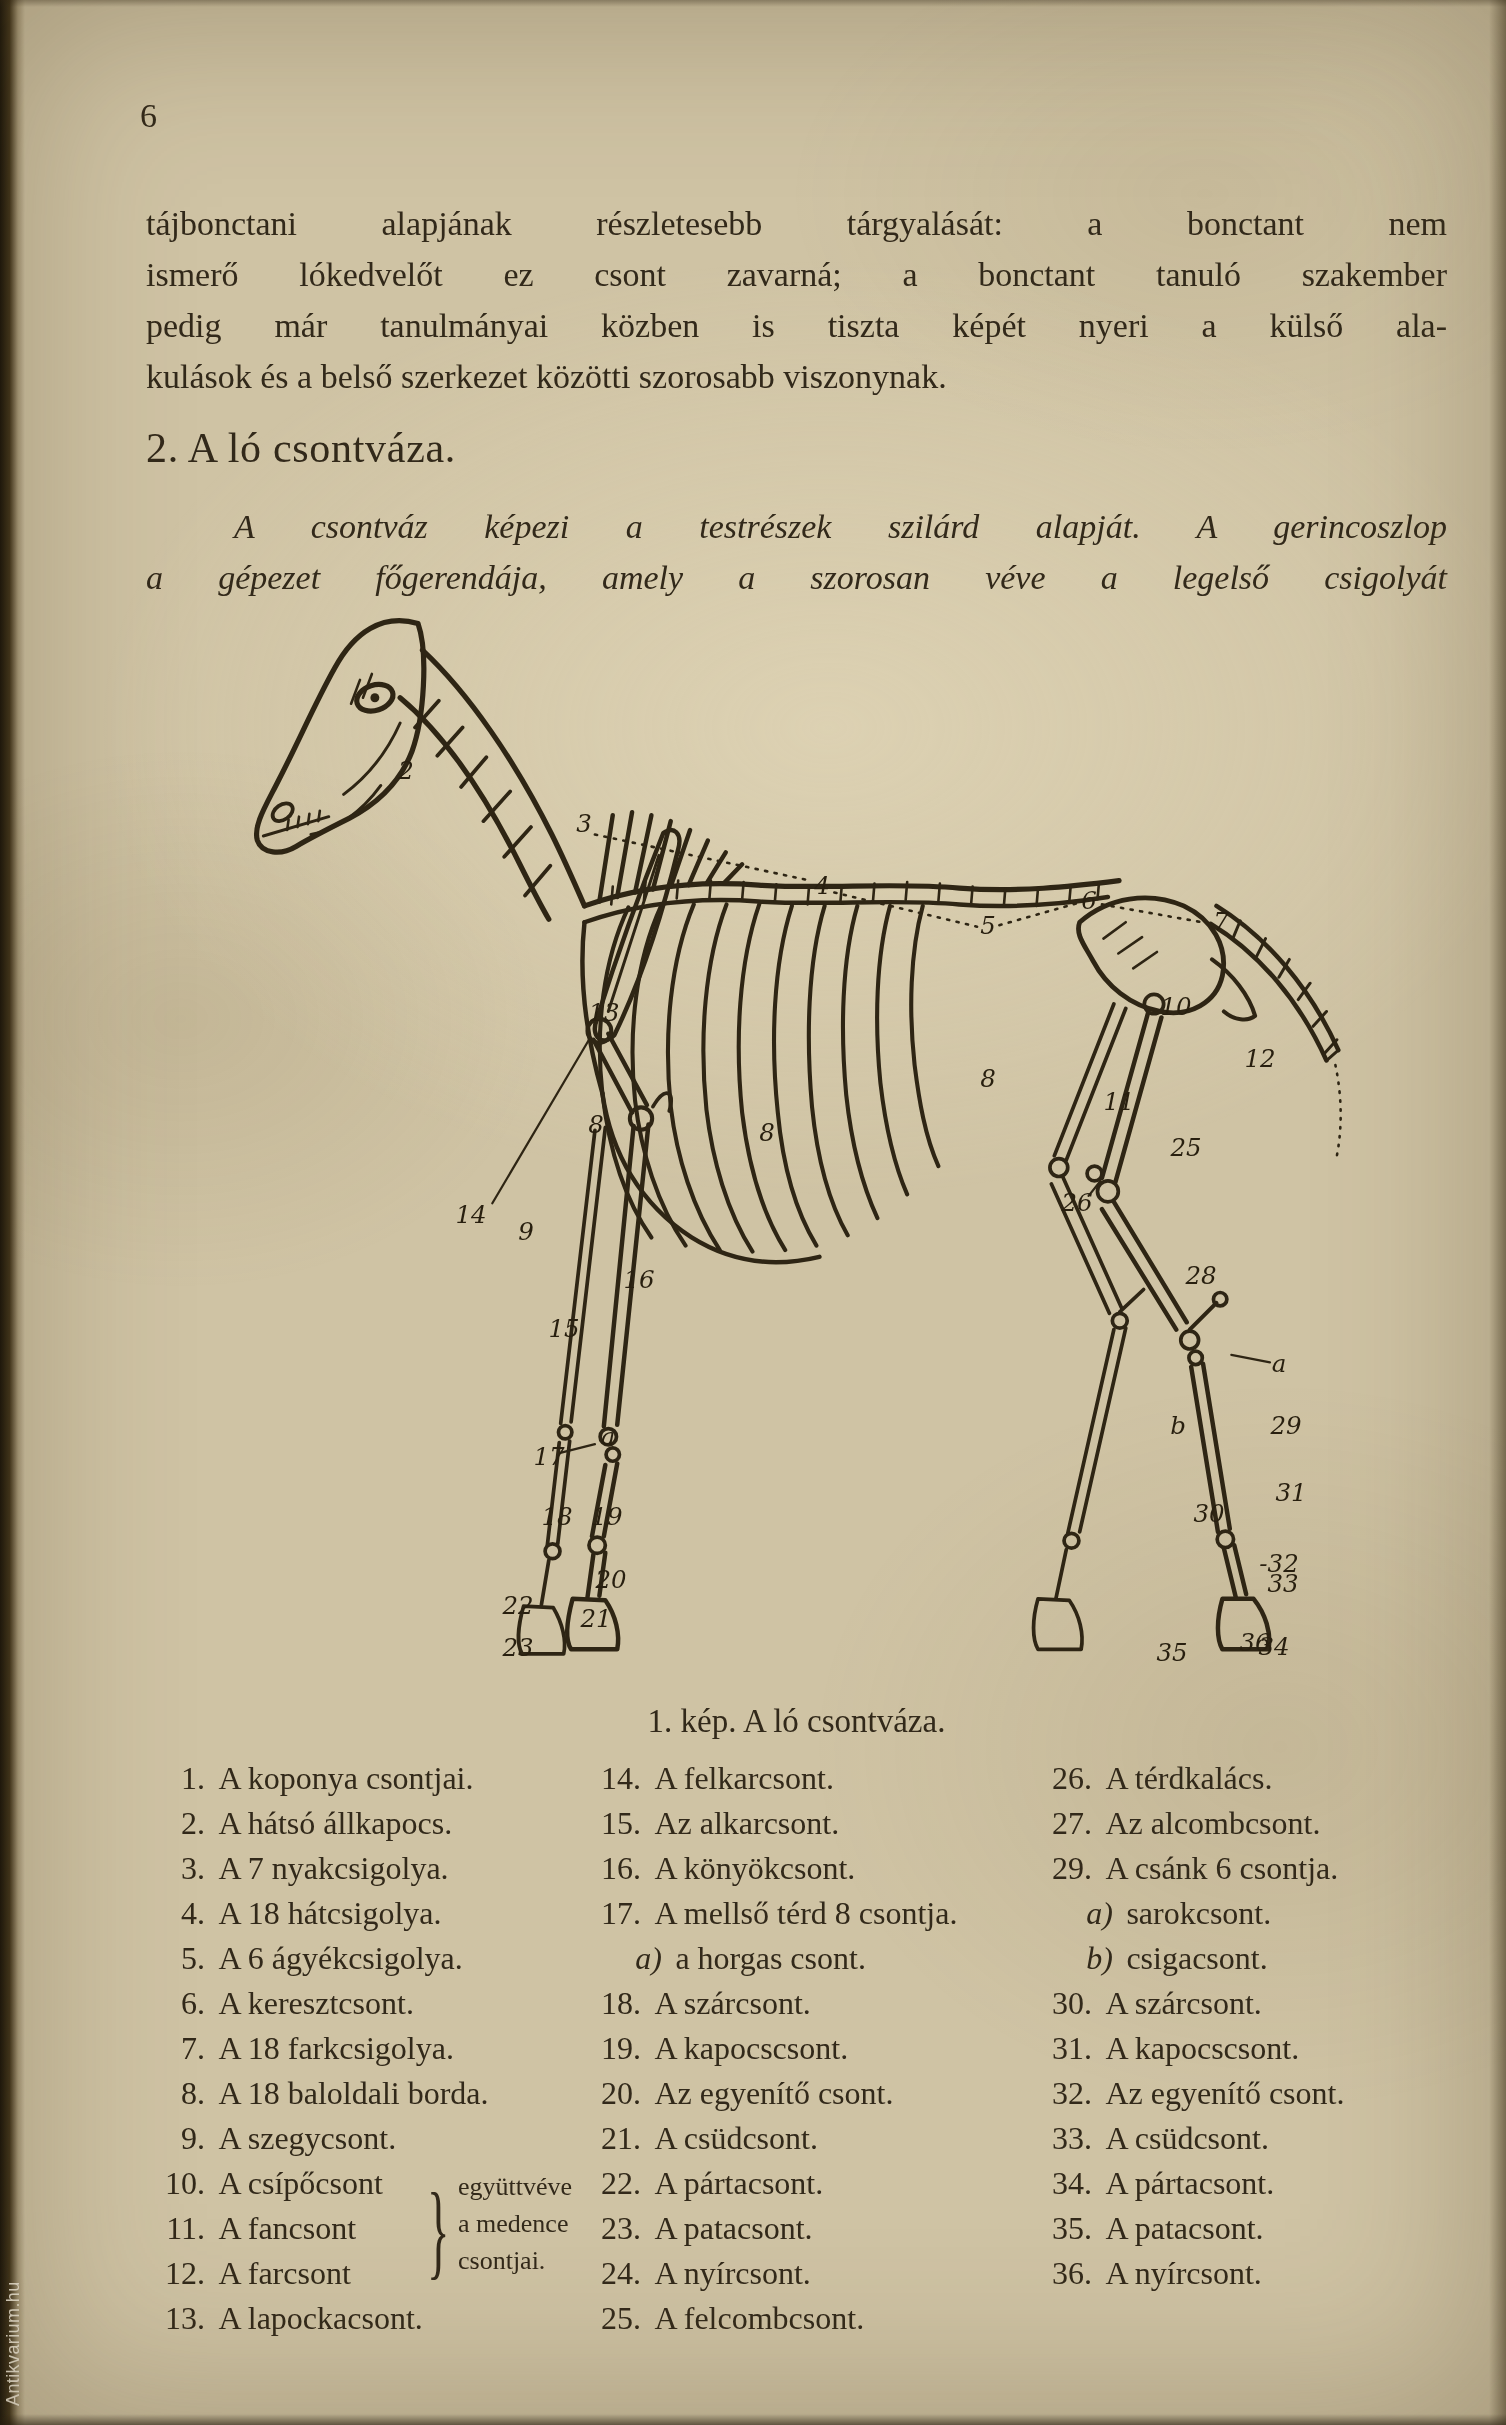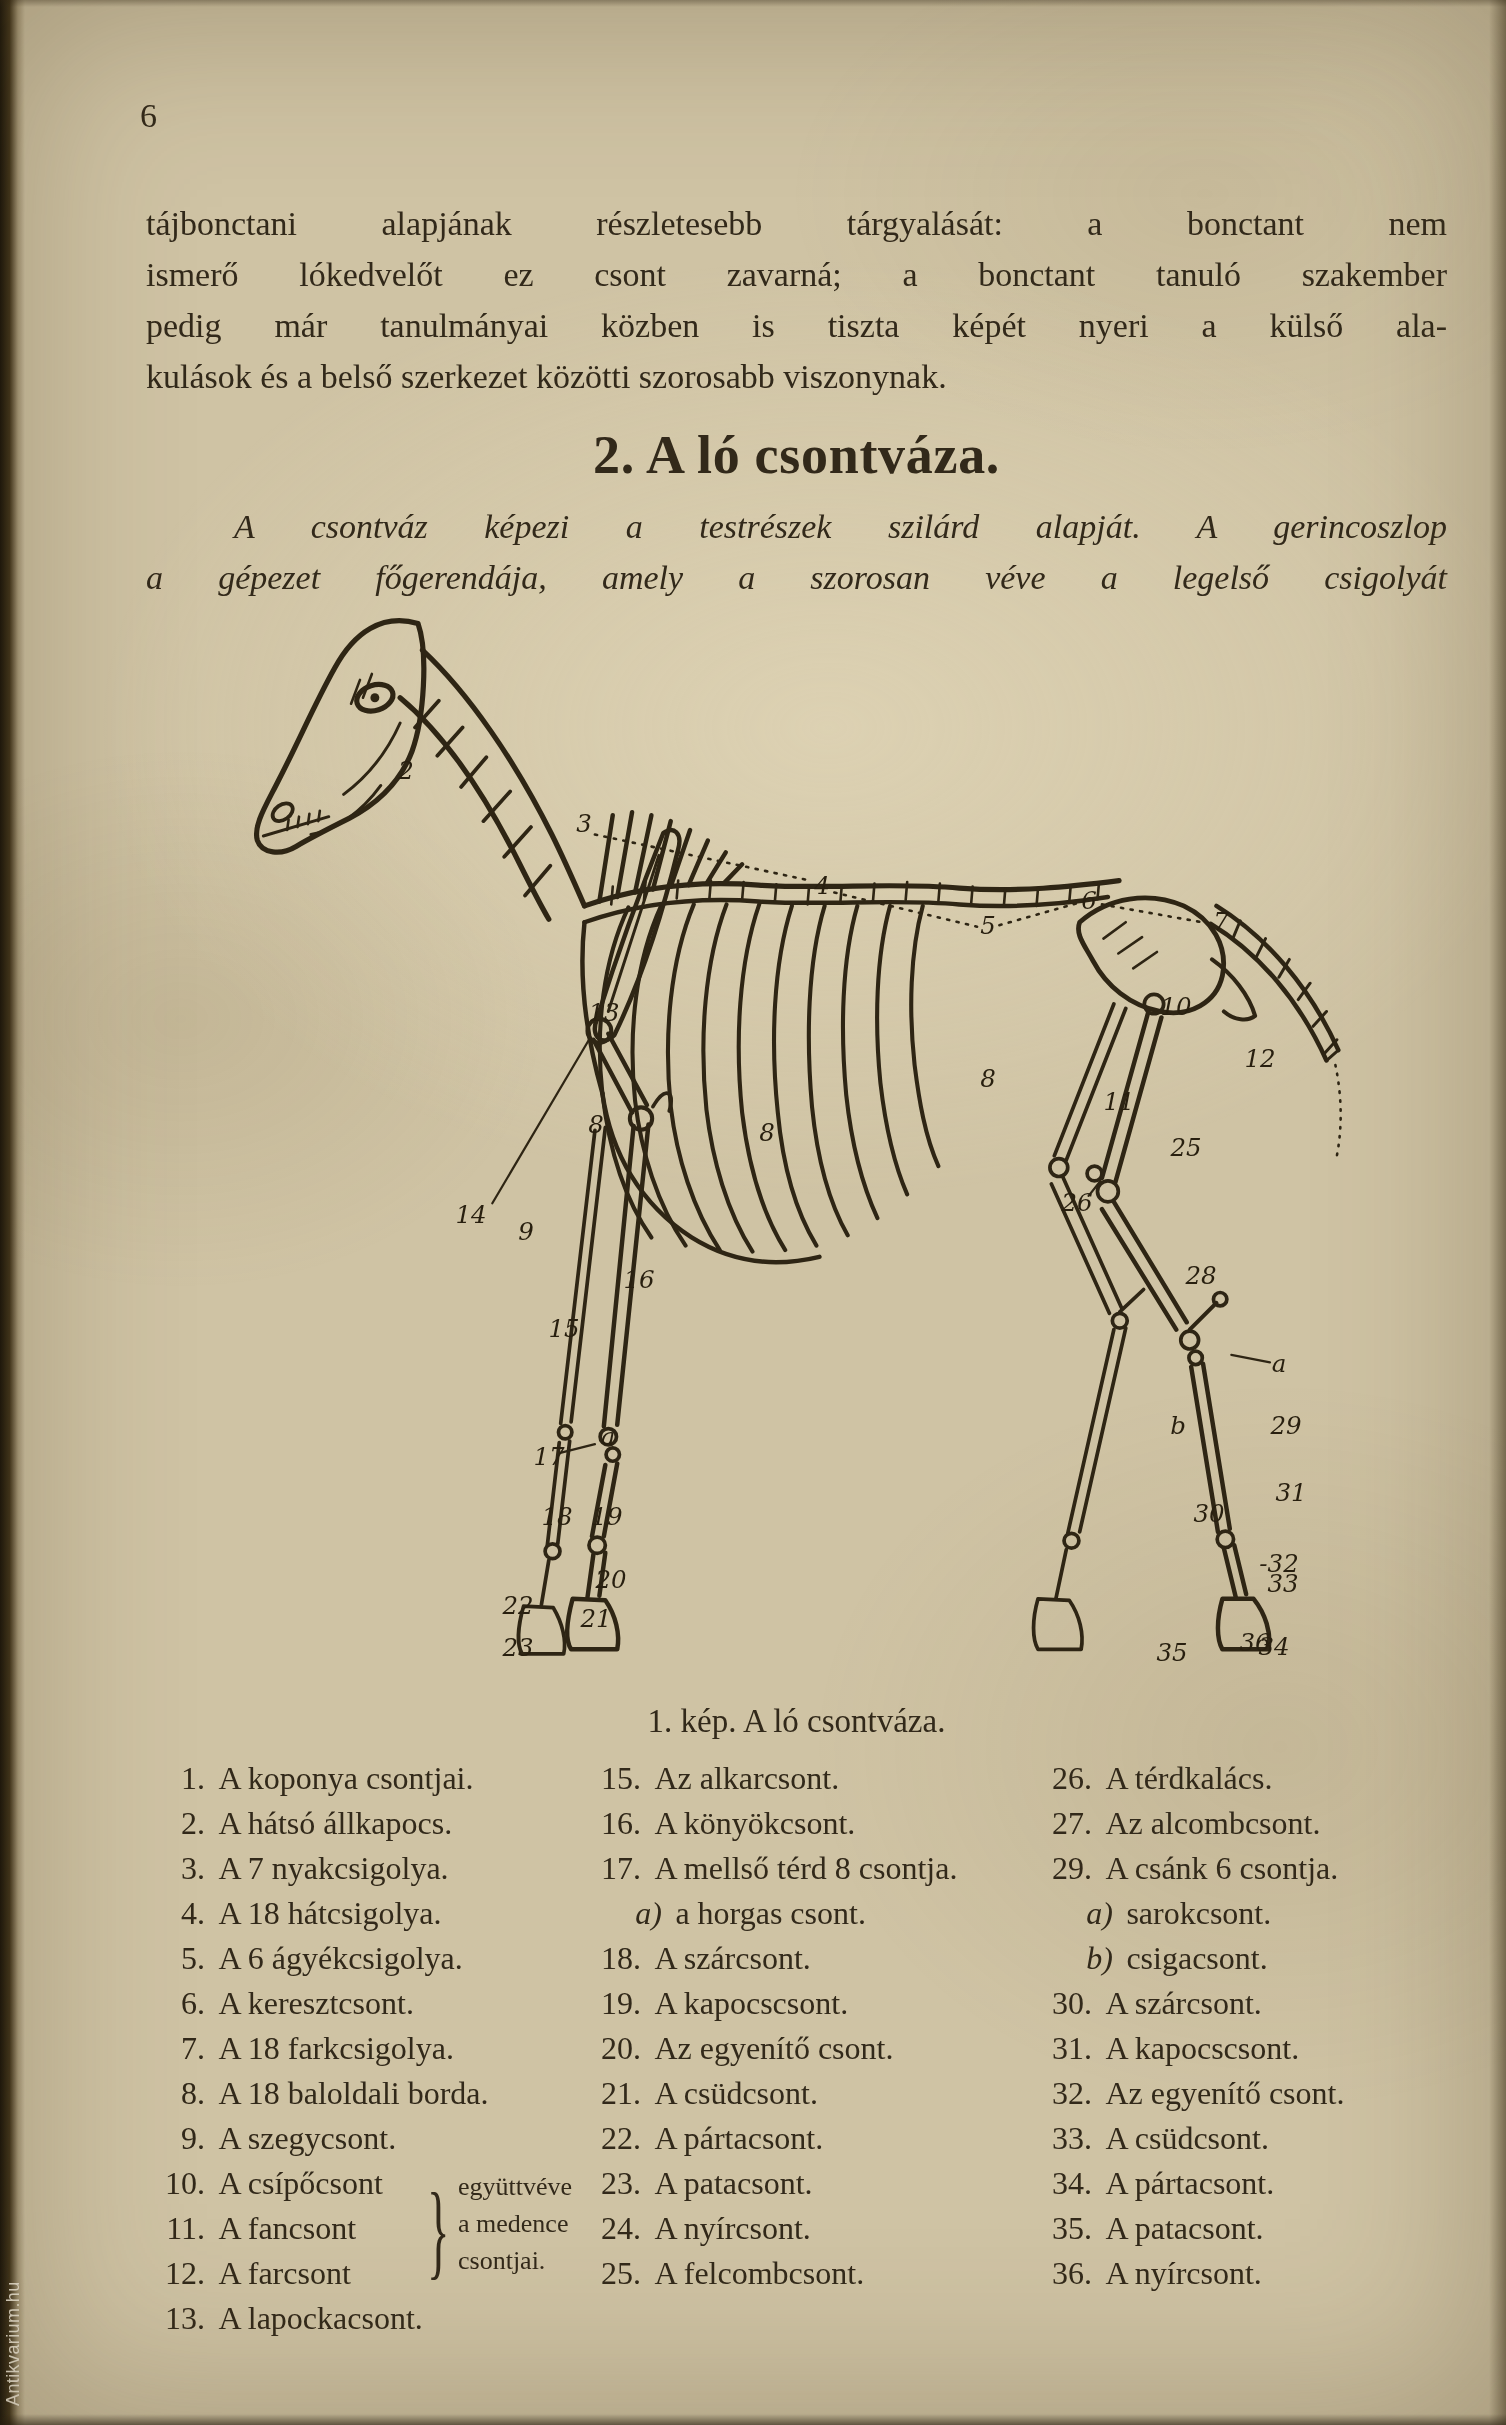--- a/index.html
+++ b/index.html
@@ -26,22 +26,22 @@
   .watermark{position:absolute;left:3px;top:2406px;z-index:35;white-space:nowrap;
     transform:rotate(-90deg);transform-origin:left top;
     font-family:"Liberation Sans",sans-serif;font-size:18px;letter-spacing:0.4px;
     color:rgba(246,241,226,0.92);}
   .page-number{position:absolute;left:140px;top:97px;font-size:34px;}
   .para{position:absolute;left:146px;width:1301px;font-size:34px;line-height:51px;}
   .para .line{white-space:nowrap;}
   .para .line.just{white-space:normal;text-align:justify;text-align-last:justify;}
   .para1{top:198px;}
   .para2{top:501px;font-style:italic;}
-  .heading{position:absolute;left:146px;width:1301px;top:424px;margin:0;text-align:center;
-    font-size:54px;font-weight:bold;letter-spacing:0.7px;}
+  .heading{position:absolute;left:146px;width:1301px;top:424px;margin:0;text-align:left;
+    font-size:42px;font-weight:normal;letter-spacing:0.7px;}
   .figure{position:absolute;left:223px;top:610px;width:1130px;height:1086px;}
   .figure svg{position:absolute;left:0;top:0;width:1123px;height:1078px;}
   .fig-labels{position:absolute;inset:0;}
   .fig-label{position:absolute;transform:translate(-50%,-50%);
     font-family:"DejaVu Serif",serif;font-style:italic;font-size:24.5px;color:#281f0f;}
   .caption{position:absolute;left:146px;width:1301px;top:1703px;text-align:center;font-size:33px;}
   .legend-col{position:absolute;top:1756px;font-size:32px;line-height:45px;}
   .col1{left:153px;width:446px;}
   .col2{left:589px;width:443px;}
   .col3{left:1040px;width:454px;}
@@ -245,20 +245,21 @@
       <div class="legend-row"><span class="lnum">6.</span><span class="ltext">A keresztcsont.</span></div>
       <div class="legend-row"><span class="lnum">7.</span><span class="ltext">A 18 farkcsigolya.</span></div>
       <div class="legend-row"><span class="lnum">8.</span><span class="ltext">A 18 baloldali borda.</span></div>
       <div class="legend-row"><span class="lnum">9.</span><span class="ltext">A szegycsont.</span></div>
       <div class="legend-row"><span class="lnum">10.</span><span class="ltext">A csípőcsont</span></div>
       <div class="legend-row"><span class="lnum">11.</span><span class="ltext">A fancsont</span></div>
       <div class="legend-row"><span class="lnum">12.</span><span class="ltext">A farcsont</span></div>
       <div class="legend-row"><span class="lnum">13.</span><span class="ltext">A lapockacsont.</span></div>
     </div>
   <div class="legend-col col2">
+      <div class="legend-row"><span class="lnum">14.</span><span class="ltext">A felkarcsont.</span></div>
       <div class="legend-row"><span class="lnum">15.</span><span class="ltext">Az alkarcsont.</span></div>
       <div class="legend-row"><span class="lnum">16.</span><span class="ltext">A könyökcsont.</span></div>
       <div class="legend-row"><span class="lnum">17.</span><span class="ltext">A mellső térd 8 csontja.</span></div>
       <div class="legend-row sub"><span class="lnum">a)</span><span class="ltext">a horgas csont.</span></div>
       <div class="legend-row"><span class="lnum">18.</span><span class="ltext">A szárcsont.</span></div>
       <div class="legend-row"><span class="lnum">19.</span><span class="ltext">A kapocscsont.</span></div>
       <div class="legend-row"><span class="lnum">20.</span><span class="ltext">Az egyenítő csont.</span></div>
       <div class="legend-row"><span class="lnum">21.</span><span class="ltext">A csüdcsont.</span></div>
       <div class="legend-row"><span class="lnum">22.</span><span class="ltext">A pártacsont.</span></div>
       <div class="legend-row"><span class="lnum">23.</span><span class="ltext">A patacsont.</span></div>

